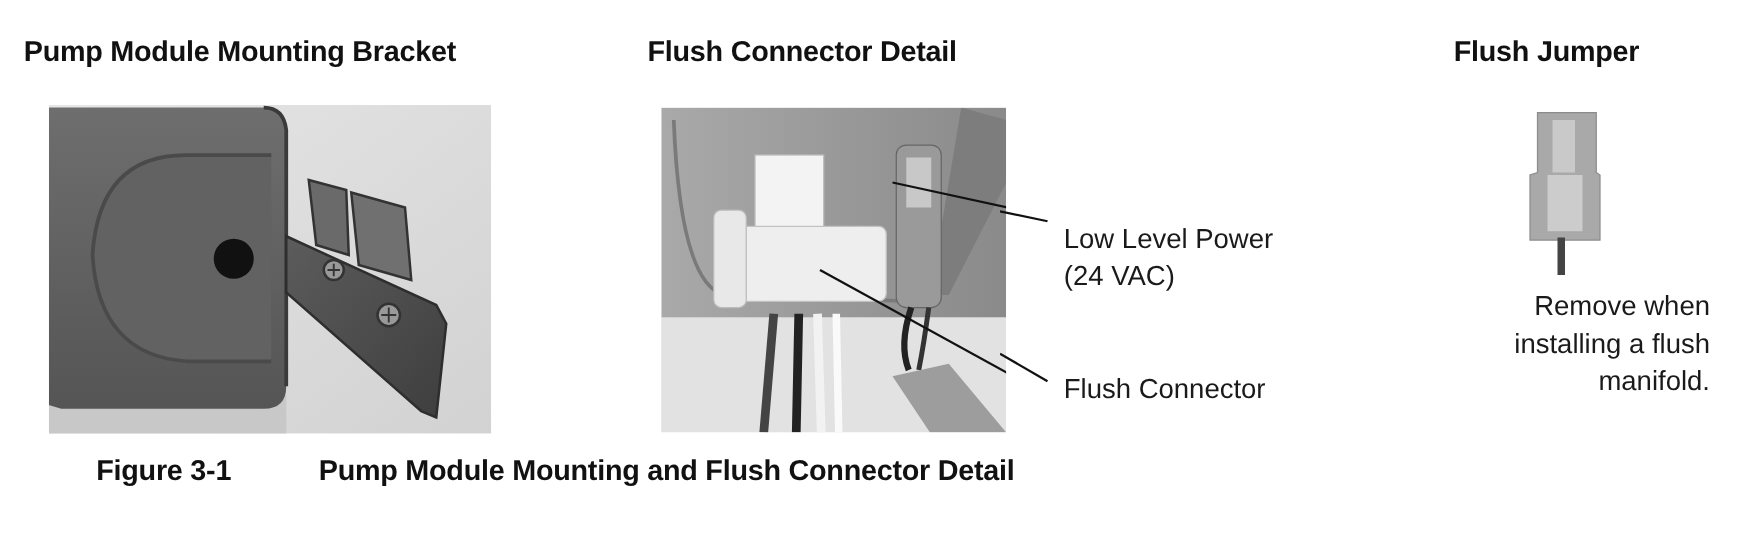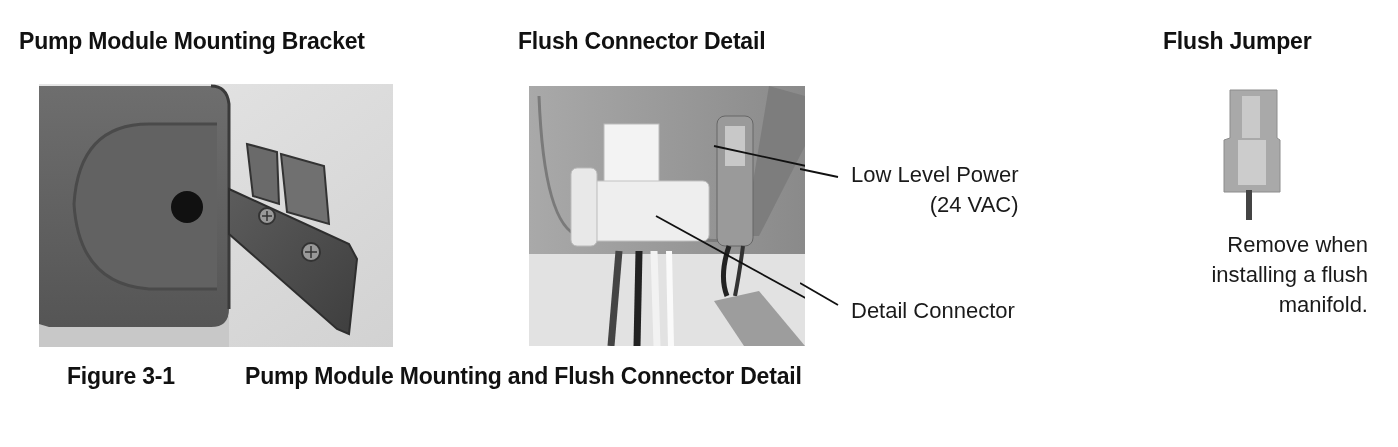--- a/index.html
+++ b/index.html
@@ -1,20 +1,20 @@
 <!DOCTYPE html>
 <html><head>
 <meta charset="utf-8">
 <style>
   html, body { margin: 0; padding: 0; background: #ffffff; }
   body { width: 1398px; height: 447px; position: relative; overflow: hidden; font-family: "Liberation Sans", sans-serif; color: #111; }
   .heading { position: absolute; font-weight: bold; font-size: 23px; letter-spacing: -0.2px; white-space: nowrap; text-align: right; }
   .label { position: absolute; font-size: 22px; line-height: 30px; white-space: nowrap; color: #1a1a1a; }
   .photo { position: absolute; overflow: hidden; }
-  .caption { position: absolute; font-weight: bold; font-size: 23px; white-space: nowrap; letter-spacing: -0.2px; }
+  .caption { position: absolute; font-weight: bold; font-size: 23px; white-space: nowrap; letter-spacing: -0.2px; margin-left: 10px; }
   .caption .num { display: inline-block; width: 178px; }
   .note { position: absolute; font-size: 22px; line-height: 30px; text-align: right; color: #1a1a1a; }
   svg { display: block; }
 </style>
 </head>
 <body>
 
 <div class="heading" style="left:19px; top:28px;">Pump Module Mounting Bracket</div>
 <div class="heading" style="left:518px; top:28px;">Flush Connector Detail</div>
 <div class="heading" style="left:1147px; top:28px;margin-left:16px;">Flush Jumper</div>
@@ -88,26 +88,26 @@
     <line x1="185" y1="60" x2="300" y2="85" stroke="#111" stroke-width="1.8"></line>
     <line x1="127" y1="130" x2="300" y2="225" stroke="#111" stroke-width="1.8"></line>
   </svg>
 </div>
 
 <svg style="position:absolute; left:800px; top:140px;" width="45" height="200" viewBox="0 0 45 200">
   <line x1="0" y1="29" x2="38" y2="37" stroke="#111" stroke-width="1.8"></line>
   <line x1="0" y1="143" x2="38" y2="165" stroke="#111" stroke-width="1.8"></line>
 </svg>
 
-<div class="label" style="left:851px; top:160px;text-align:right;">
+<div class="label" style="left:851px; top:176px;">
   <div>Low Level Power</div>
   <div>(24 VAC)</div>
 </div>
 <div class="label" style="left:851px; top:296px;">
-  <div>Detail Connector</div>
+  <div>Flush Connector</div>
 </div>
 
 <div class="photo" style="left:1212px; top:82px; width:80px; height:140px;">
   <svg width="80" height="140" viewBox="0 0 80 140">
     <rect width="80" height="140" fill="#ffffff"></rect>
     <path d="M18 8 H65 V56 L68 58 V110 H12 V58 L18 56 Z" fill="#a9a9a9" stroke="#8c8c8c" stroke-width="1"></path>
     <rect x="30" y="14" width="18" height="42" fill="#c9c9c9"></rect>
     <rect x="26" y="58" width="28" height="45" fill="#cccccc"></rect>
     <rect x="34" y="108" width="6" height="30" fill="#444"></rect>
   </svg>

